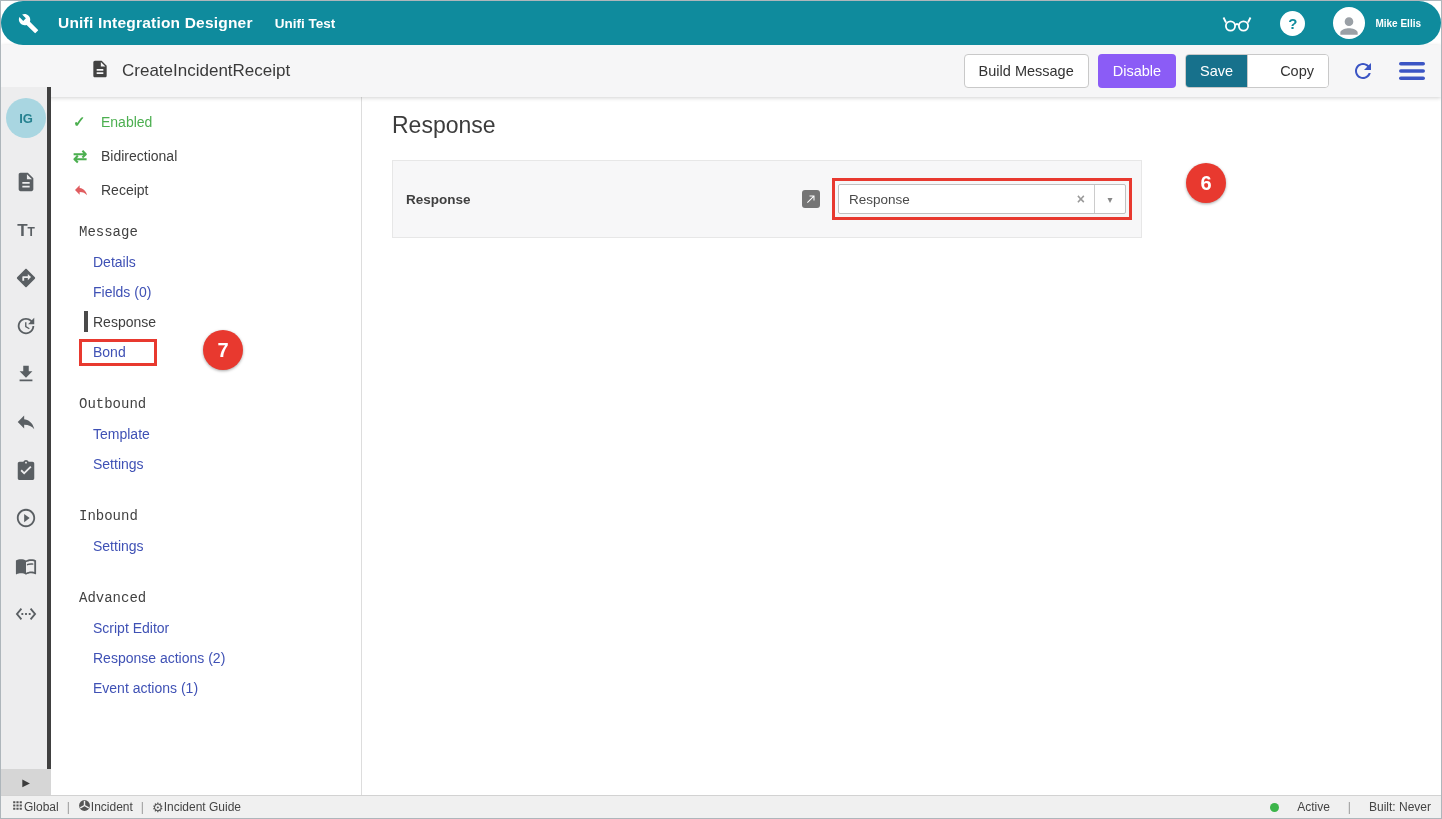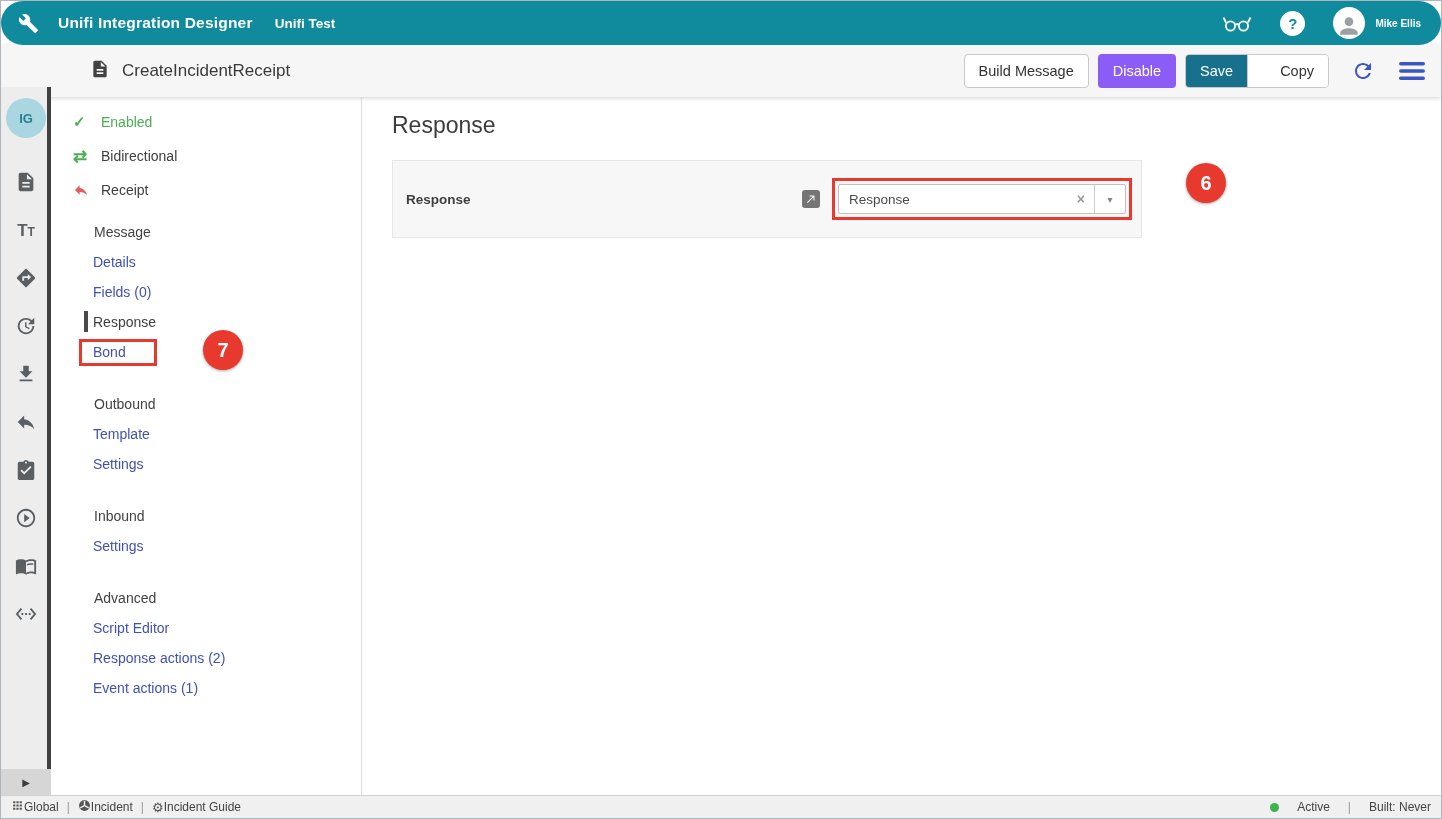--- a/index.html
+++ b/index.html
@@ -42,21 +42,21 @@
   .tt small { font-size:12px; font-weight:700; }
   .rail-expand { position:absolute; left:0; bottom:0; width:50px; height:26px; background:#d6d6d6; border:none; display:flex; align-items:center; justify-content:center; font-size:10px; color:#3c3c3c; cursor:pointer; }
 
   
   .sidenav { position:absolute; left:50px; top:96px; width:311px; bottom:23px; background:#fff; border-right:1px solid #ddd; padding-top:8px; }
   .nav-status { display:flex; align-items:center; height:34px; padding-left:22px; font-size:14px; color:#3f3f3f; }
   .nav-status .sicon { width:22px; display:flex; justify-content:flex-start; margin-right:6px; }
   .check-glyph { color:#4caf50; font-weight:700; font-size:15px; }
   .swap-glyph { color:#4caf50; font-size:17px; font-weight:700; }
   .status-green { color:#4caf50; }
-  .nav-section-title { height:30px; display:flex; align-items:center; padding-left:43px; font-size:14px; color:#424242; margin-top:22px; }
+  .nav-section-title { height:30px; display:flex; align-items:center; padding-left:28px; font-size:14px; color:#424242; margin-top:22px;font-family:Liberation Mono, monospace; }
   .nav-section-title.first { margin-top:10px; }
   .nav-link { position:relative; height:30px; display:flex; align-items:center; padding-left:42px; font-size:14px; color:#3f51b5; cursor:pointer; text-decoration:none; }
   .nav-link.active { color:#3f3f3f; cursor:default; }
   .nav-link.active::before { content:""; position:absolute; left:33px; top:4px; width:4px; height:21px; background:#4a4a4a; }
   .red-outline-inline { display:inline-flex; align-items:center; border:3px solid #e8392f; padding:2px 28px 3px 11px; margin-left:-14px; }
   .red-outline-inline span { color:#3f51b5; }
 
   
   .content { position:absolute; left:362px; top:96px; right:0; bottom:23px; background:#fff; }
   .page-heading { margin:15px 0 0 29px; font-size:23px; font-weight:400; color:#3c3c3c; }

